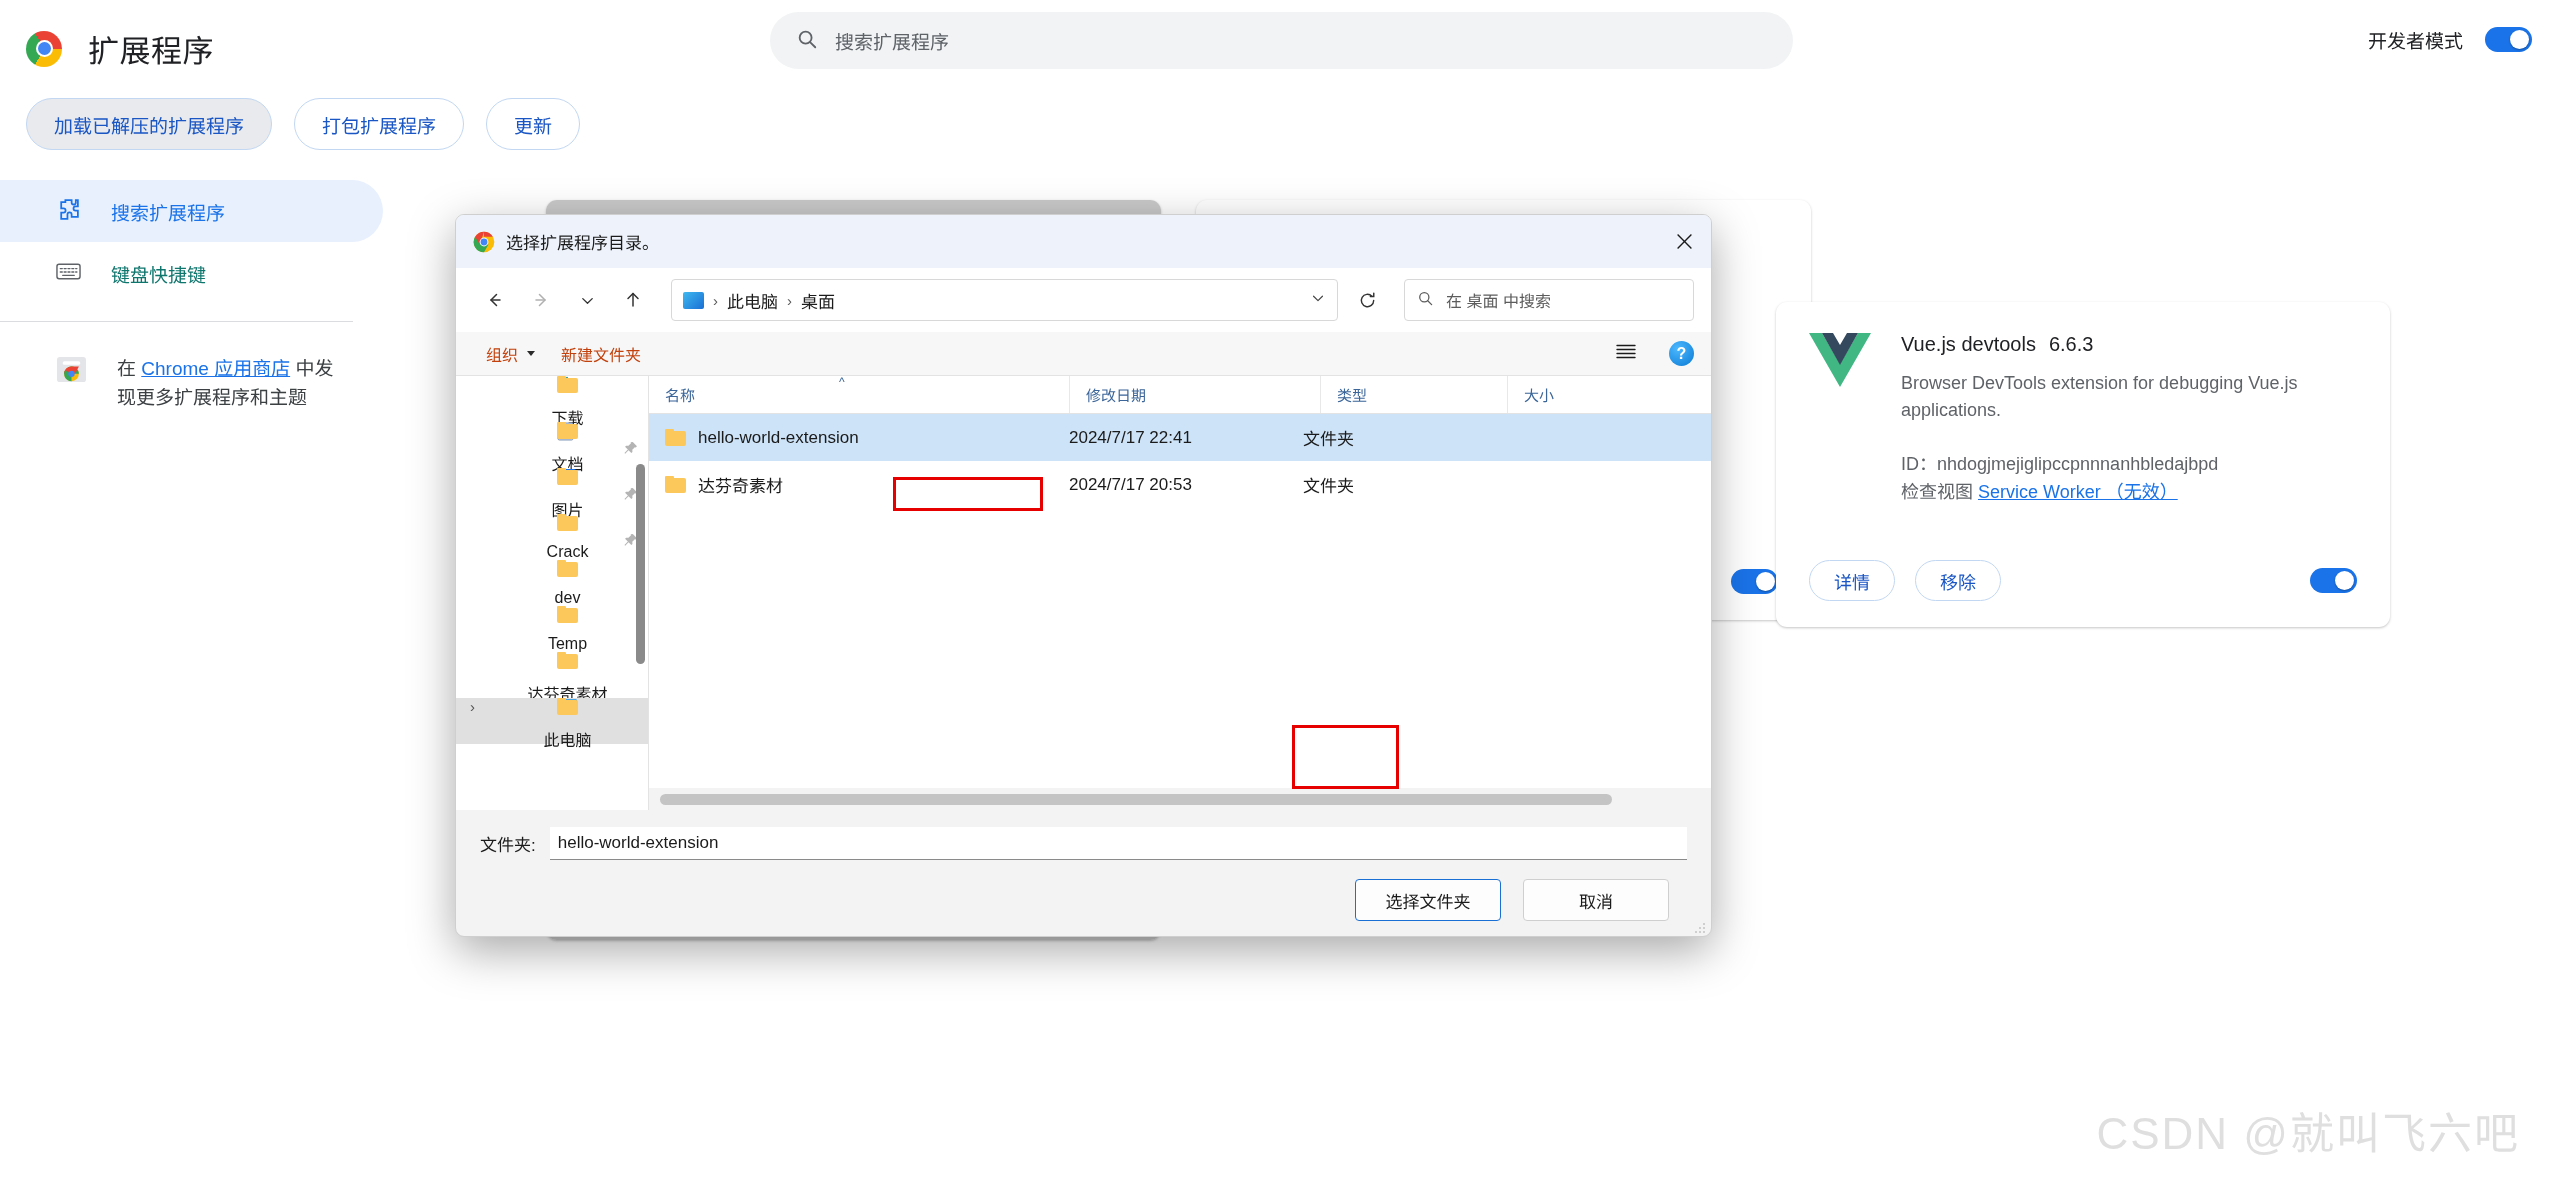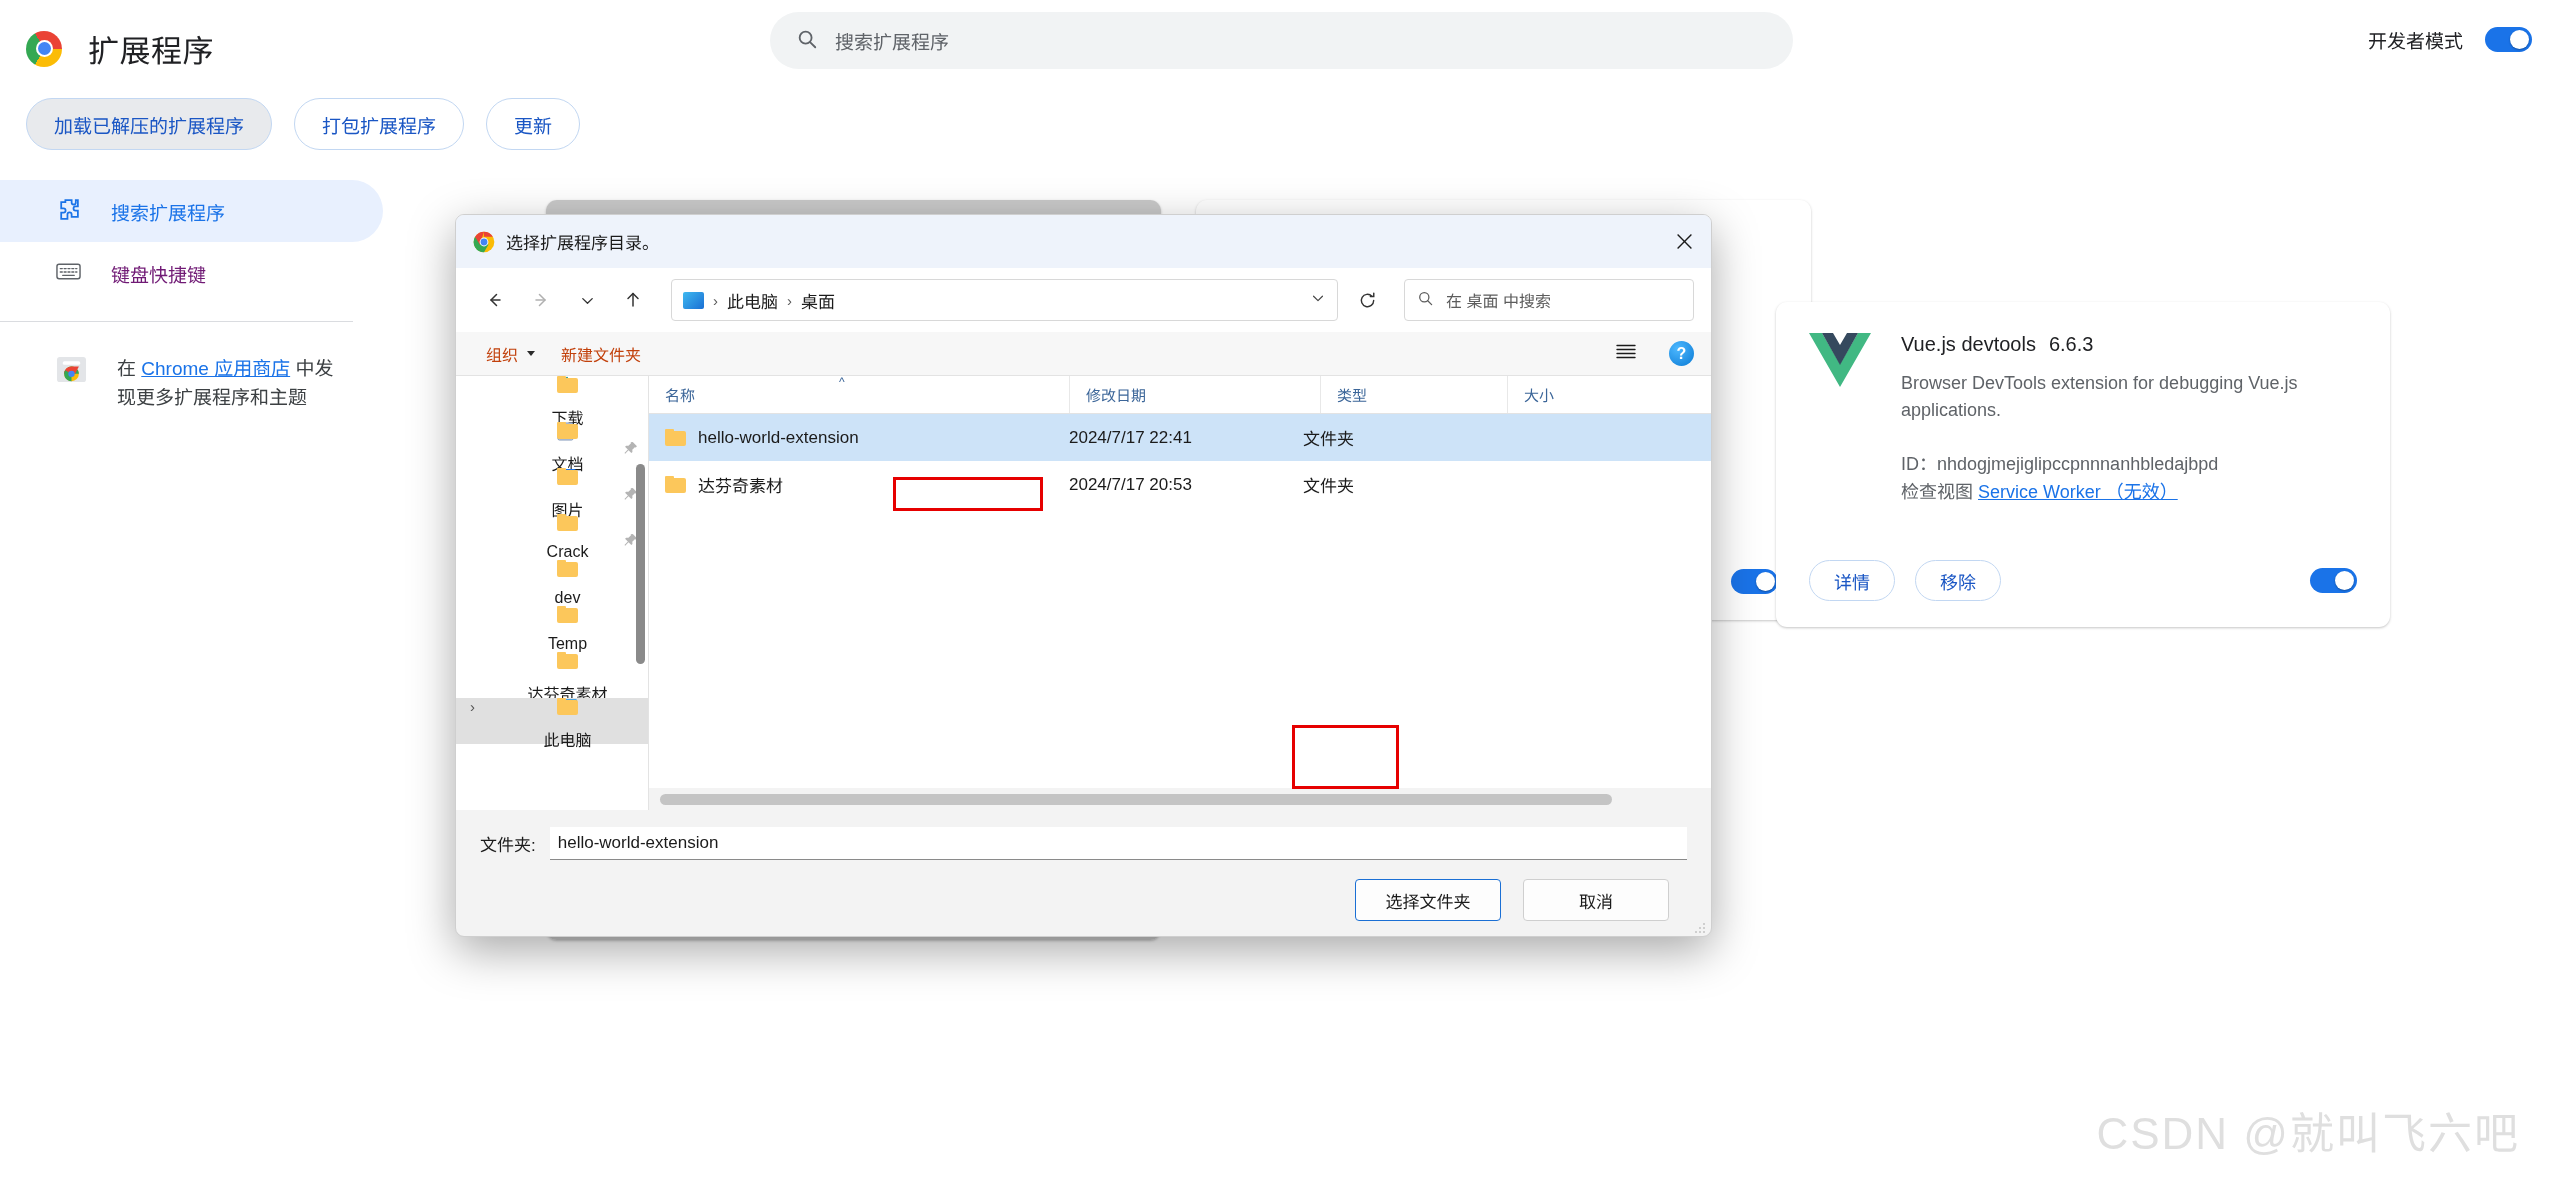--- a/index.html
+++ b/index.html
@@ -61,21 +61,21 @@
     font-size:19px;color:#1a56c4;box-sizing:border-box;cursor:pointer;
   }
   .pill.active{background:#e8eaed;border-color:#c2d7f2;}
   
   .ext-sidebar{position:absolute;left:0;top:180px;width:383px;}
   .side-item{
     height:62px;display:flex;align-items:center;padding-left:56px;box-sizing:border-box;
     border-radius:0 31px 31px 0;cursor:pointer;gap:30px;
   }
   .side-item.selected{background:#e8f0fe;}
-  .side-item .lbl{font-size:19px;color:#701a75;}
+  .side-item .lbl{font-size:19px;color:#0f766e;}
   .side-item.selected .lbl{color:#1a73e8;}
   .side-sep{height:1px;background:#dadce0;margin:17px 30px 0 0;}
   .store-row{display:flex;align-items:flex-start;padding:32px 40px 0 56px;gap:30px;}
   .store-row .txt{font-size:19px;color:#3c4043;line-height:1.55;max-width:275px;}
   .store-row .txt a{color:#1a73e8;text-decoration:underline;}
   
   .card{
     position:absolute;background:#fff;border-radius:11px;
     box-shadow:0 1px 3px rgba(0,0,0,.16),0 1px 2px rgba(0,0,0,.08);
     box-sizing:border-box;

